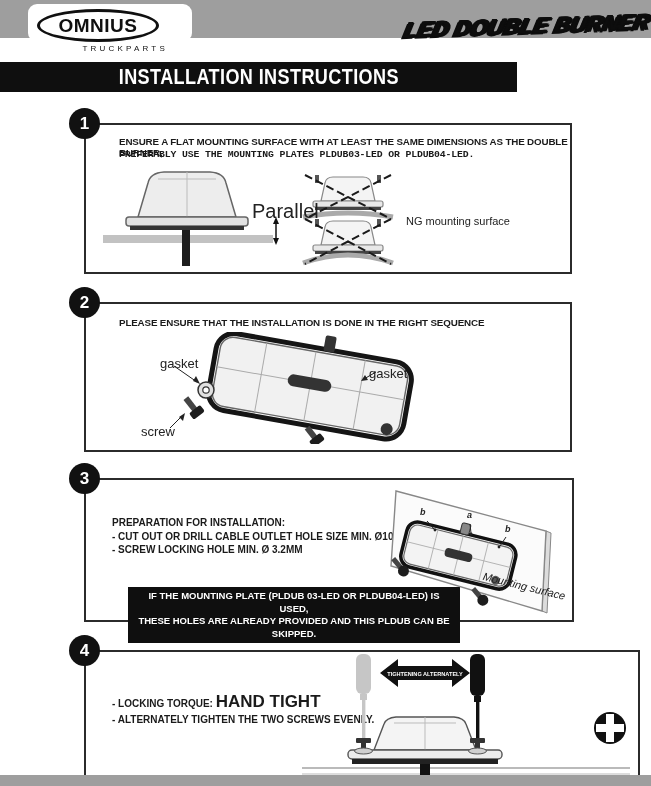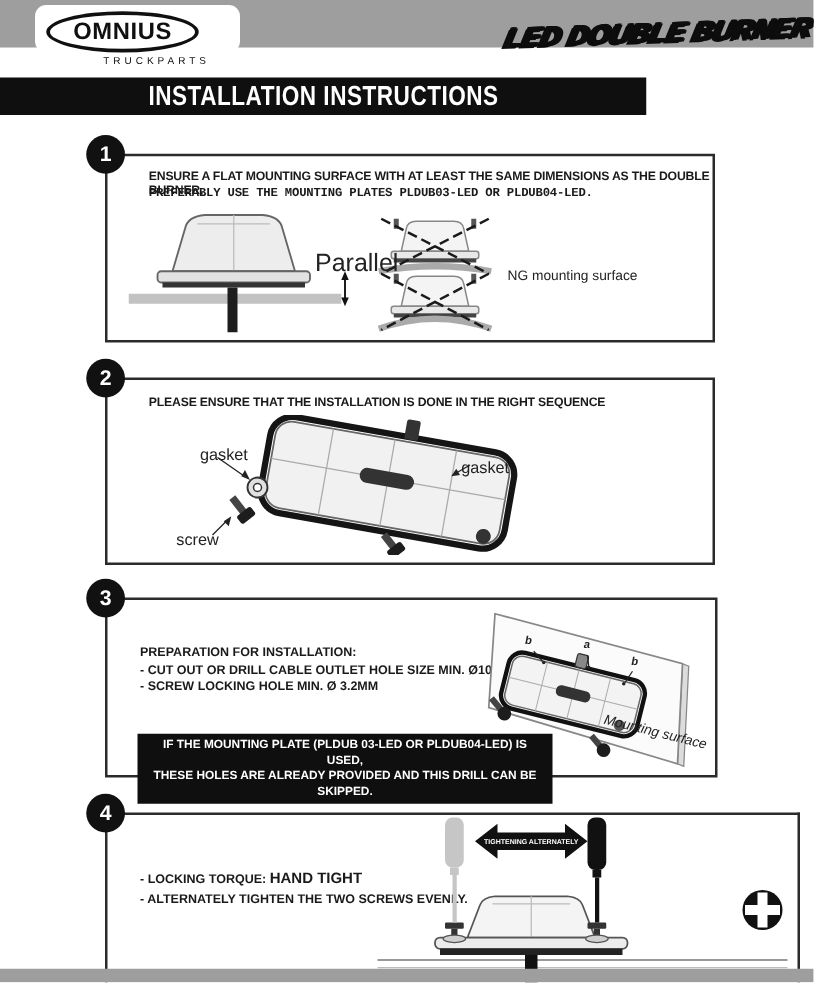--- a/index.html
+++ b/index.html
@@ -28,21 +28,21 @@
   .step-circle{position:absolute;width:31px;height:31px;border-radius:50%;background:#111111;color:#ffffff;
                display:flex;align-items:center;justify-content:center;font-weight:900;font-size:17px;z-index:3;}
   .c1{left:69px;top:108px;} .c2{left:69px;top:287px;} .c3{left:69px;top:463px;} .c4{left:69px;top:635px;}
 
   .step-heading{position:absolute;left:0;width:100%;text-align:left;font-weight:700;font-size:9.8px;letter-spacing:-.15px;color:#1a1a1a;padding-left:33px;}
   .hand-label{position:absolute;font-size:13px;color:#222;}
   .small-label{position:absolute;font-size:11px;color:#222;padding-left:28px;}
   .ref-label{position:absolute;font-size:9px;font-style:italic;font-weight:700;color:#222;}
   .step-text{position:absolute;font-weight:700;font-size:10px;color:#1a1a1a;line-height:13.5px;white-space:nowrap;}
   .note-box{position:absolute;background:#0f0f0f;color:#ffffff;text-align:center;font-weight:700;font-size:9.5px;line-height:12.5px;padding:3px 8px;}
-  .strong-big{font-size:12px;font-weight:800;}
+  .strong-big{font-size:17px;font-weight:800;}
   .surface-label{position:absolute;font-size:11px;font-style:italic;color:#222;transform:rotate(14deg);white-space:nowrap;}
   .bottom-band{position:absolute;left:0;top:775px;width:651px;height:11px;background:#9e9e9e;z-index:6;}
   svg{display:block;}
 </style>
 </head>
 <body>
 
 <div id="page">
 
   <div class="top-band"></div>
@@ -157,23 +157,23 @@
     <span class="hand-label" style="left:55px;top:120px;">screw</span>
   </div>
 
   <div class="step-box box3">
     <div class="step-text" style="left:26px;top:36px;">
       <div>PREPARATION FOR INSTALLATION:</div>
       <div>- CUT OUT OR DRILL CABLE OUTLET HOLE SIZE MIN.  Ø10MM</div>
       <div>- SCREW LOCKING HOLE MIN. Ø 3.2MM</div>
     </div>
 
-    <div class="note-box" style="left:24px;top:107px;width:316px;">
+    <div class="note-box" style="left:42px;top:107px;width:316px;">
       <div>IF THE MOUNTING PLATE (PLDUB 03-LED OR PLDUB04-LED) IS USED,</div>
-      <div>THESE HOLES ARE ALREADY PROVIDED AND THIS DRILL CAN BE SKIPPED.</div>
+      <div>THESE HOLES ARE ALREADY PROVIDED AND THIS PLDUB CAN BE SKIPPED.</div>
     </div>
 
     <svg width="185" height="136" viewBox="0 0 185 136" style="position:absolute;left:298px;top:4px;">
       <polygon points="162,47 167,49 163,129 158,127" fill="#dcdcdc" stroke="#888" stroke-width="1"></polygon>
       <polygon points="12,7 162,47 158,127 7,82" fill="#fbfbfb" stroke="#888" stroke-width="1.4"></polygon>
       <g transform="translate(28,26) rotate(14)">
         <rect x="0" y="10" width="112" height="46" rx="11" fill="none" stroke="#111" stroke-width="3.5"></rect>
         <rect x="3" y="13" width="106" height="40" rx="8" fill="#f3f3f3" stroke="#666" stroke-width="1.2"></rect>
         <line x1="3" y1="32" x2="109" y2="32" stroke="#aaa" stroke-width=".8"></line>
         <line x1="30" y1="13" x2="30" y2="53" stroke="#aaa" stroke-width=".8"></line>

